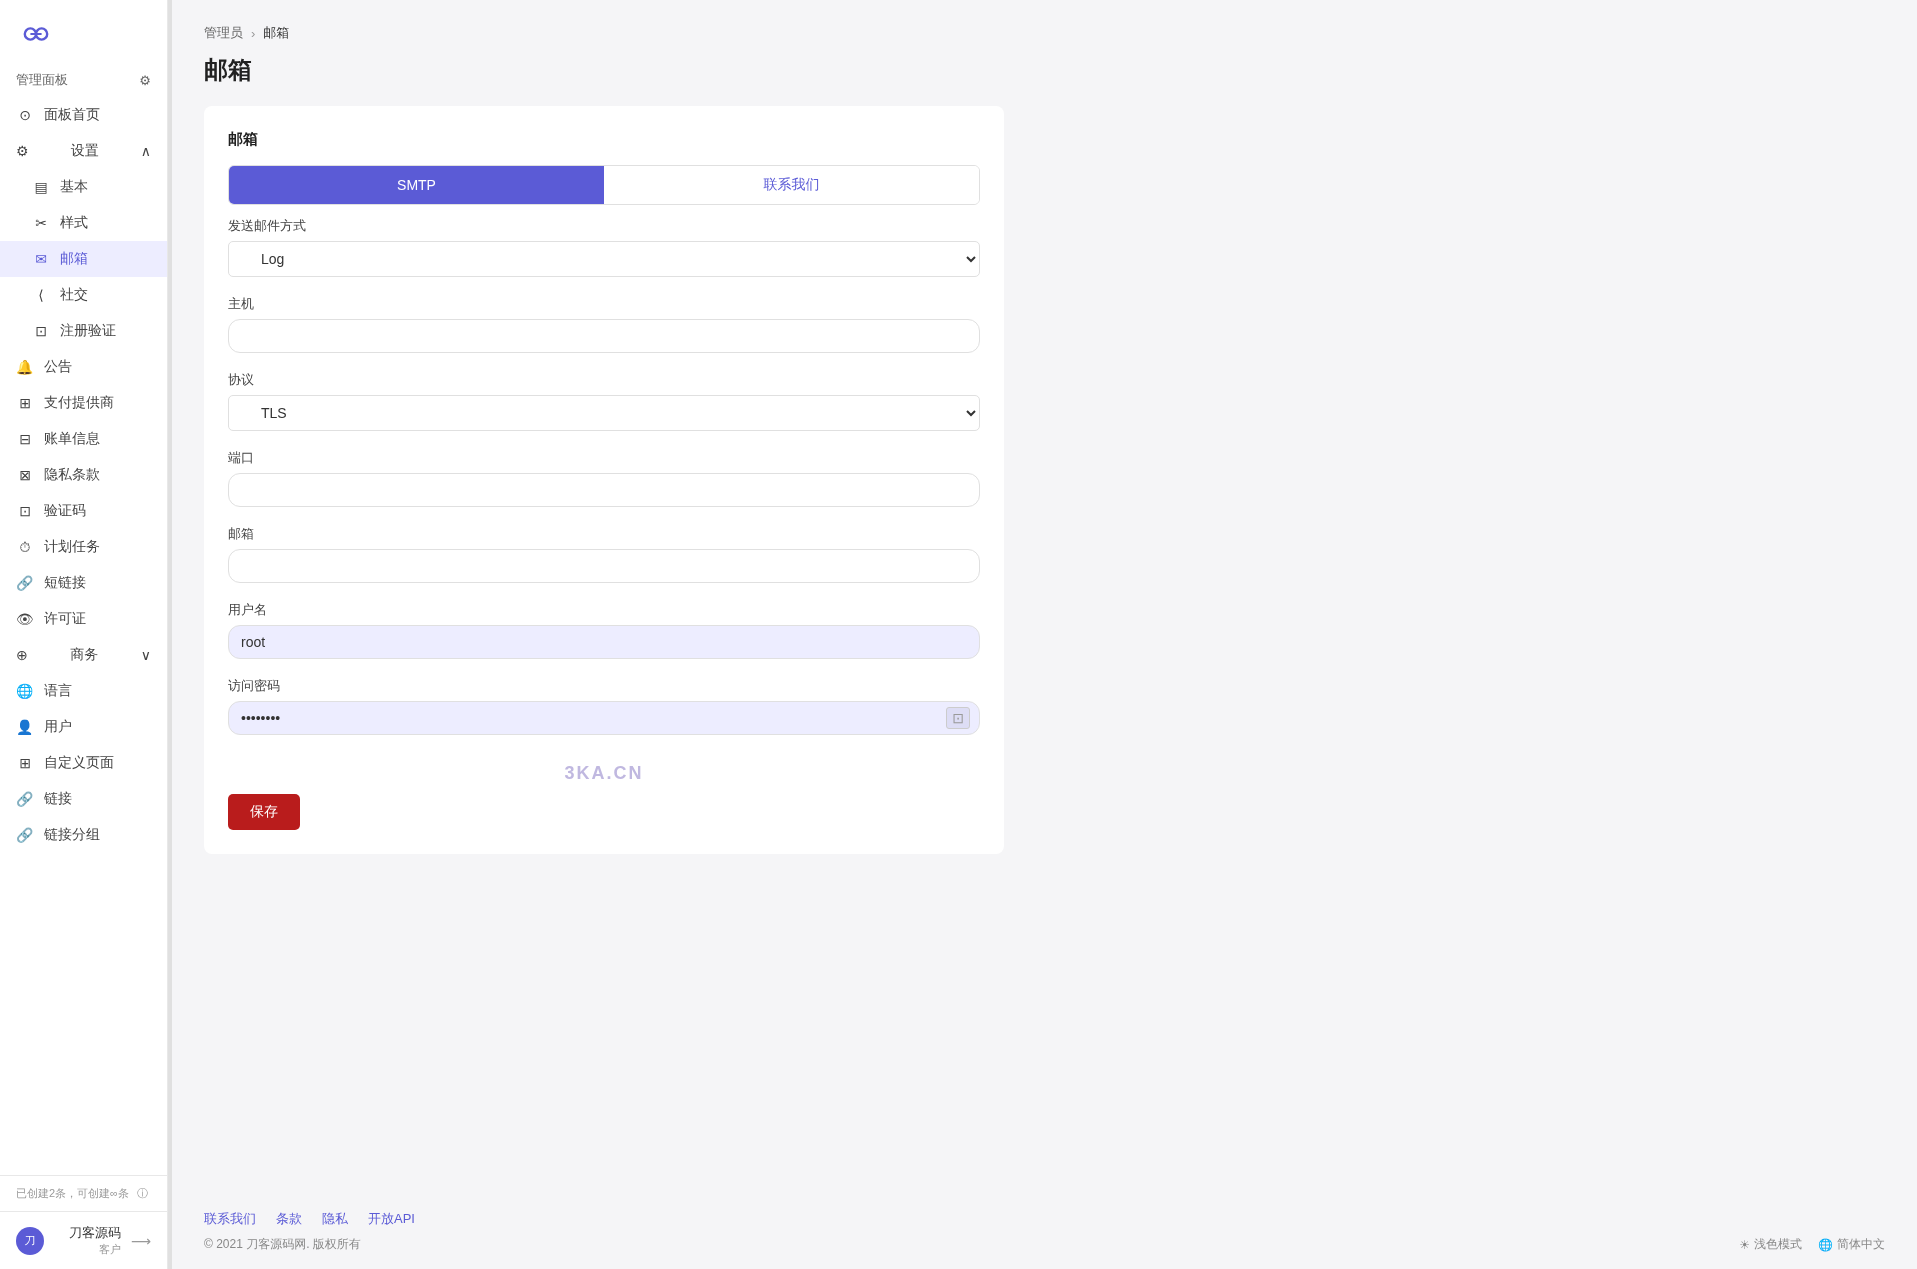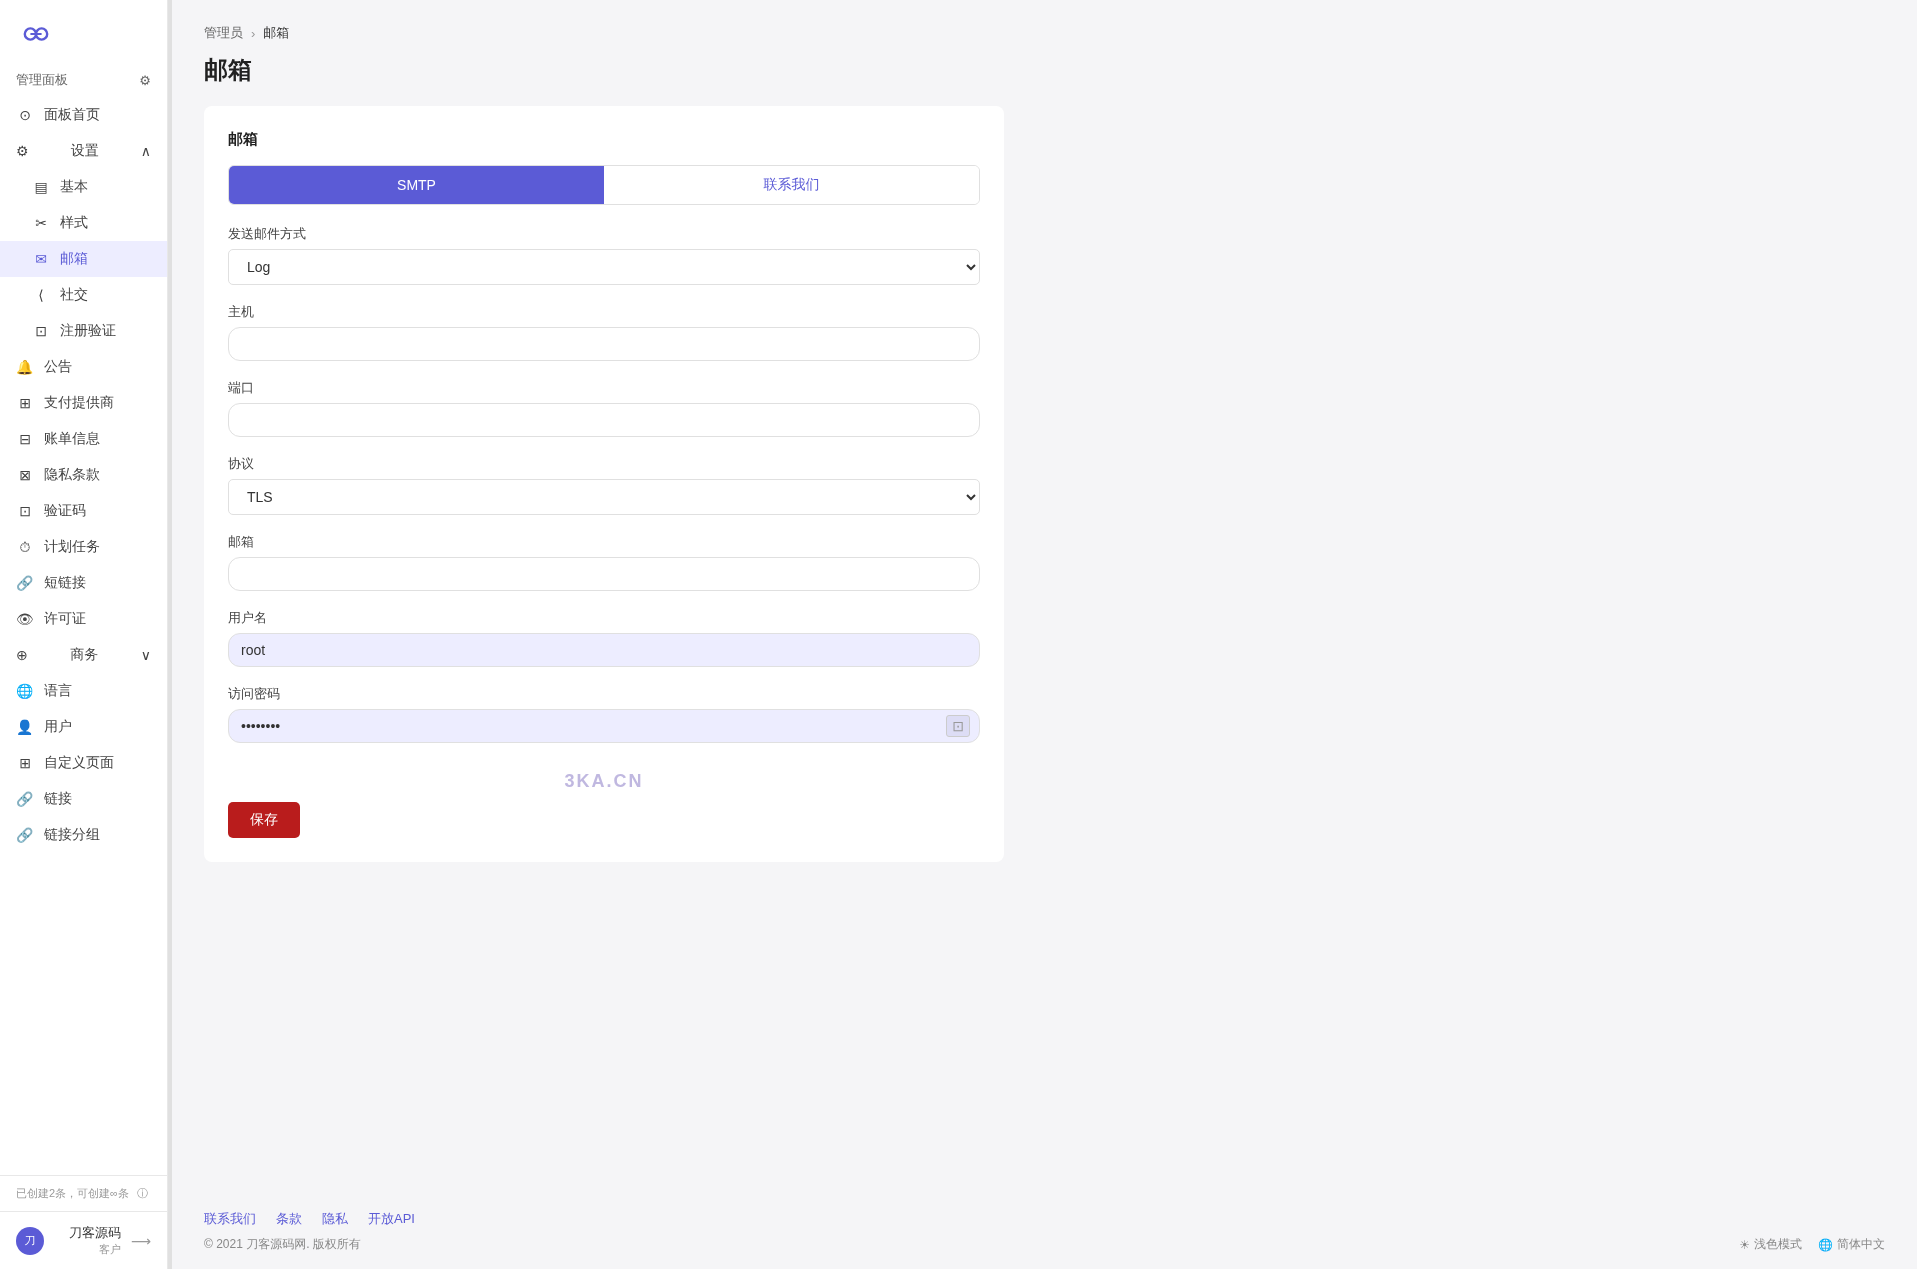--- a/index.html
+++ b/index.html
@@ -125,21 +125,21 @@
       font-weight: 600;
       color: #222;
       margin-bottom: 16px;
     }
 
     
     .tab-bar {
       display: flex;
       border-radius: 6px;
       overflow: hidden;
-      margin-bottom: 20px;
+      margin-bottom: 12px;
       border: 1px solid #e0e0e0;
     }
     .tab-btn {
       flex: 1;
       padding: 10px 0;
       text-align: center;
       cursor: pointer;
       font-size: 14px;
       font-weight: 500;
       border: none;
@@ -169,21 +169,21 @@
       padding: 8px 12px;
       border: 1px solid #e0e0e0;
       border-radius: 12px;
       font-size: 14px;
       outline: none;
       background: #fff;
       color: #333;
     }
     .form-select {
       width: 100%;
-      padding: 8px 14px;
+      padding: 8px 28px;
       border: 1px solid #e0e0e0;
       border-radius: 5px;
       font-size: 14px;
       outline: none;
       background: #fff;
       color: #333;
       appearance: auto;
     }
     .form-input.filled { background: #ededff; color: #333; }
     .password-wrap {
@@ -444,31 +444,31 @@
           <option>Sendmail</option>
         </select>
       </div>
 
       <div class="form-group">
         <label class="form-label">主机</label>
         <input type="text" class="form-input" value="" style="">
       </div>
 
       <div class="form-group">
-        <label class="form-label">端口</label>
-        <input type="text" class="form-input" value="" style="">
-      </div>
-
-      <div class="form-group">
         <label class="form-label">协议</label>
         <select class="form-select">
           <option>TLS</option>
           <option>SSL</option>
           <option>None</option>
         </select>
+      </div>
+
+      <div class="form-group">
+        <label class="form-label">端口</label>
+        <input type="text" class="form-input" value="" style="">
       </div>
 
       <div class="form-group">
         <label class="form-label">邮箱</label>
         <input type="email" class="form-input" value="" style="">
       </div>
 
       <div class="form-group">
         <label class="form-label">用户名</label>
         <input type="text" class="form-input filled" value="root" style="">

